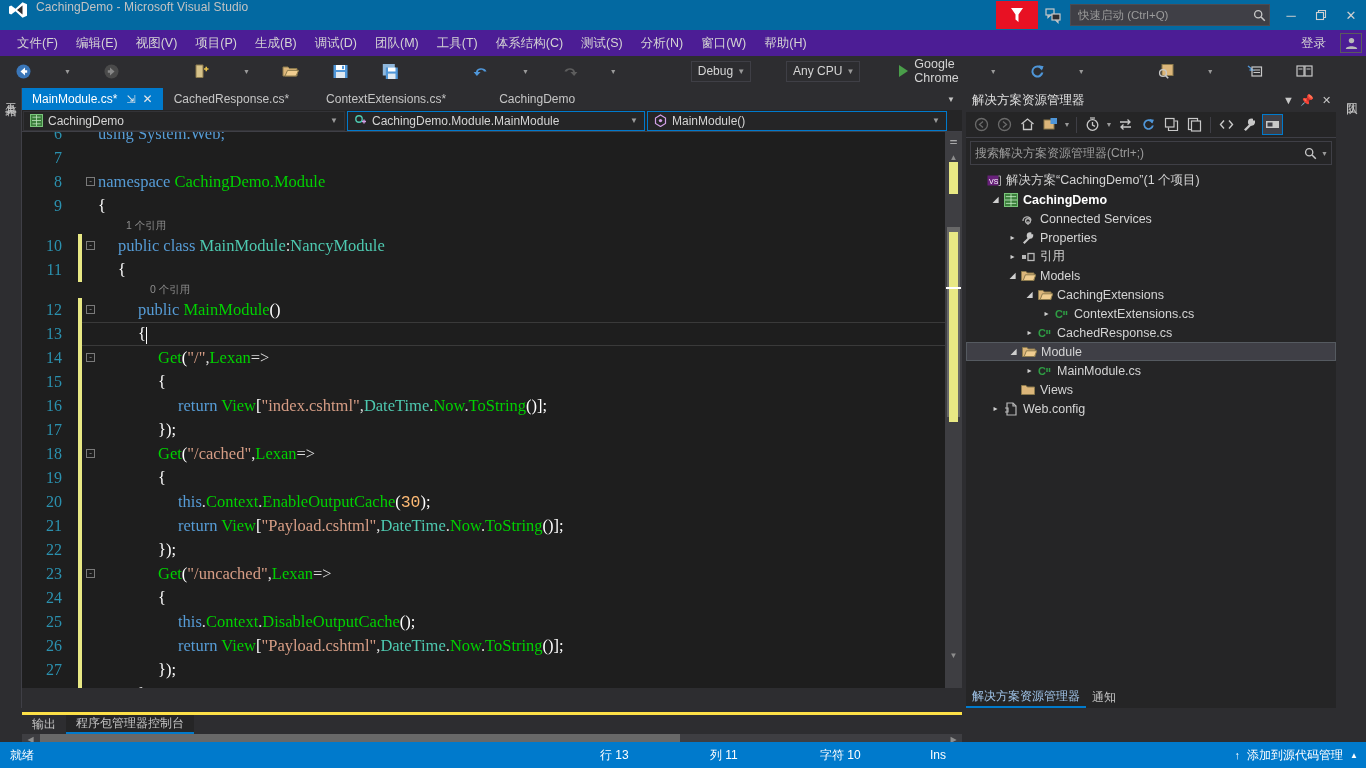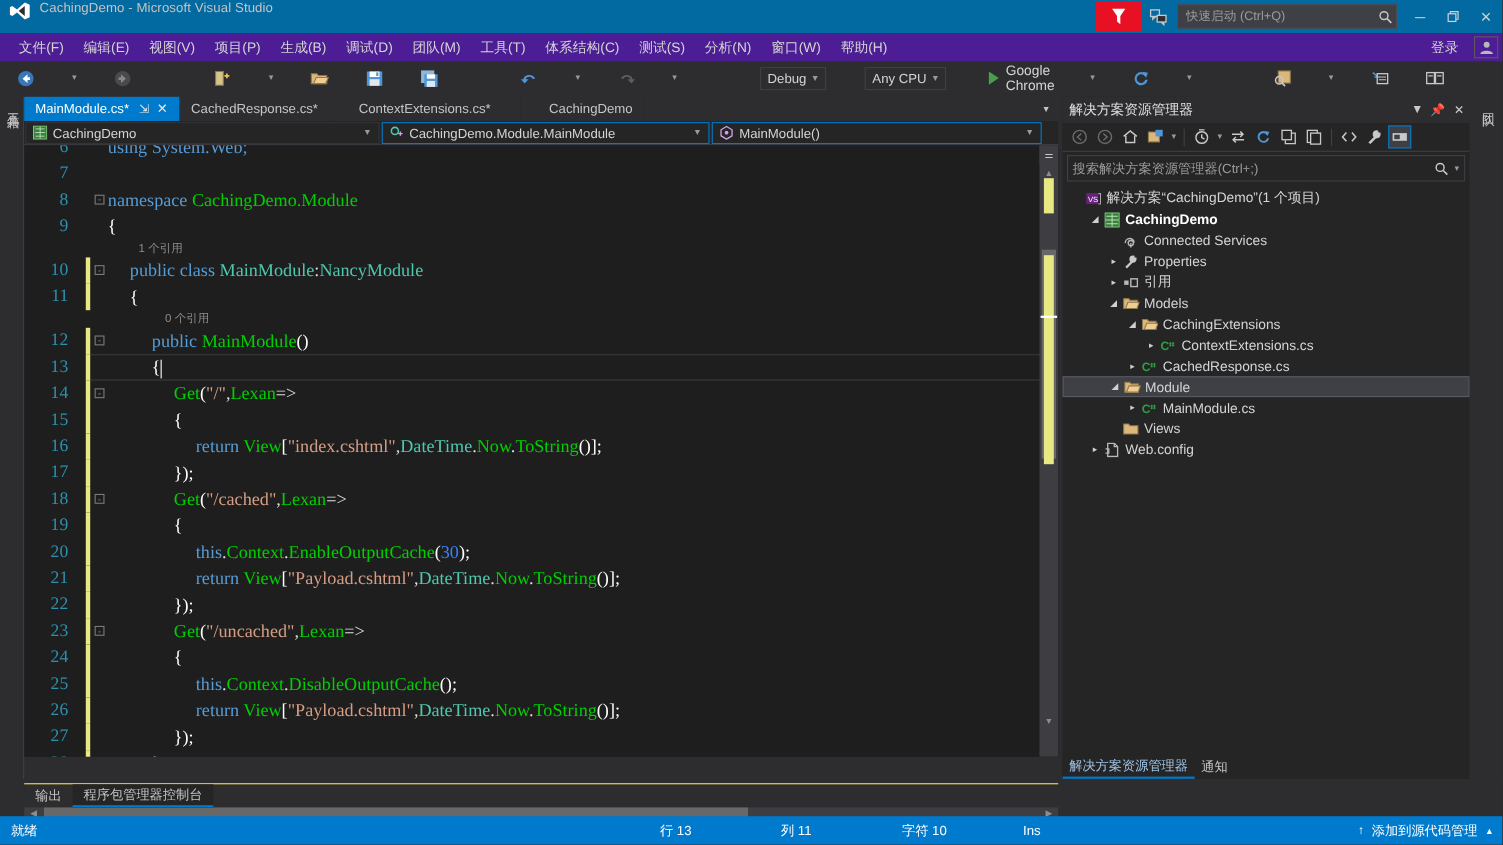--- a/index.html
+++ b/index.html
@@ -183,21 +183,21 @@
     font-family: "Liberation Sans", sans-serif;
   }
   .cl-indent1 { padding-left: 104px; }
   .cl-indent2 { padding-left: 128px; }
   
   .k  { color: #569cd6; }      
   .ty { color: #4ec9b0; }      
   .id { color: #00d000; }      
   .st { color: #d69d85; }      
   .pl { color: #dcdcdc; }      
-  .nu { color: #3b82f6; }      
+  .nu { color: #fdba74; font-family: Liberation Mono, monospace; }      
   .br { color: #ffffff; }      
 
   .caret {
     display: inline-block; width: 1px; height: 17px; background: #ffffff;
     vertical-align: middle; margin-left: 0px;
   }
   .curline-top, .curline-bot {
     position: absolute; left: 56px; width: 880px; height: 1px; background: #3a3a3a;
   }
 
@@ -246,21 +246,21 @@
     background: #2d2d30; display: flex; align-items: center;
     color: #c5c5c5; font-size: 11.5px; padding-left: 10px;
     border-top: 1px solid #3f3f46;
   }
   .zoombox .za { margin-left: 8px; font-size: 8px; color:#9a9a9a; }
 
   
   .bottomtabs {
     position: absolute; left: 22px; top: 712px; width: 940px; height: 22px;
     background: #2d2d30; display:flex; align-items: stretch;
-    border-top: 1px solid #fde047;
+    border-top: 3px solid #fde047;
   }
   .btab {
     display:flex; align-items:center; padding: 0 10px;
     color:#c5c5c5; font-size: 12px; white-space: nowrap;
   }
   .btab.sel { background:#252526; border-bottom: 2px solid #007acc; }
 
   
   .solex {
     position: absolute; left: 966px; top: 88px; width: 370px; height: 620px;

